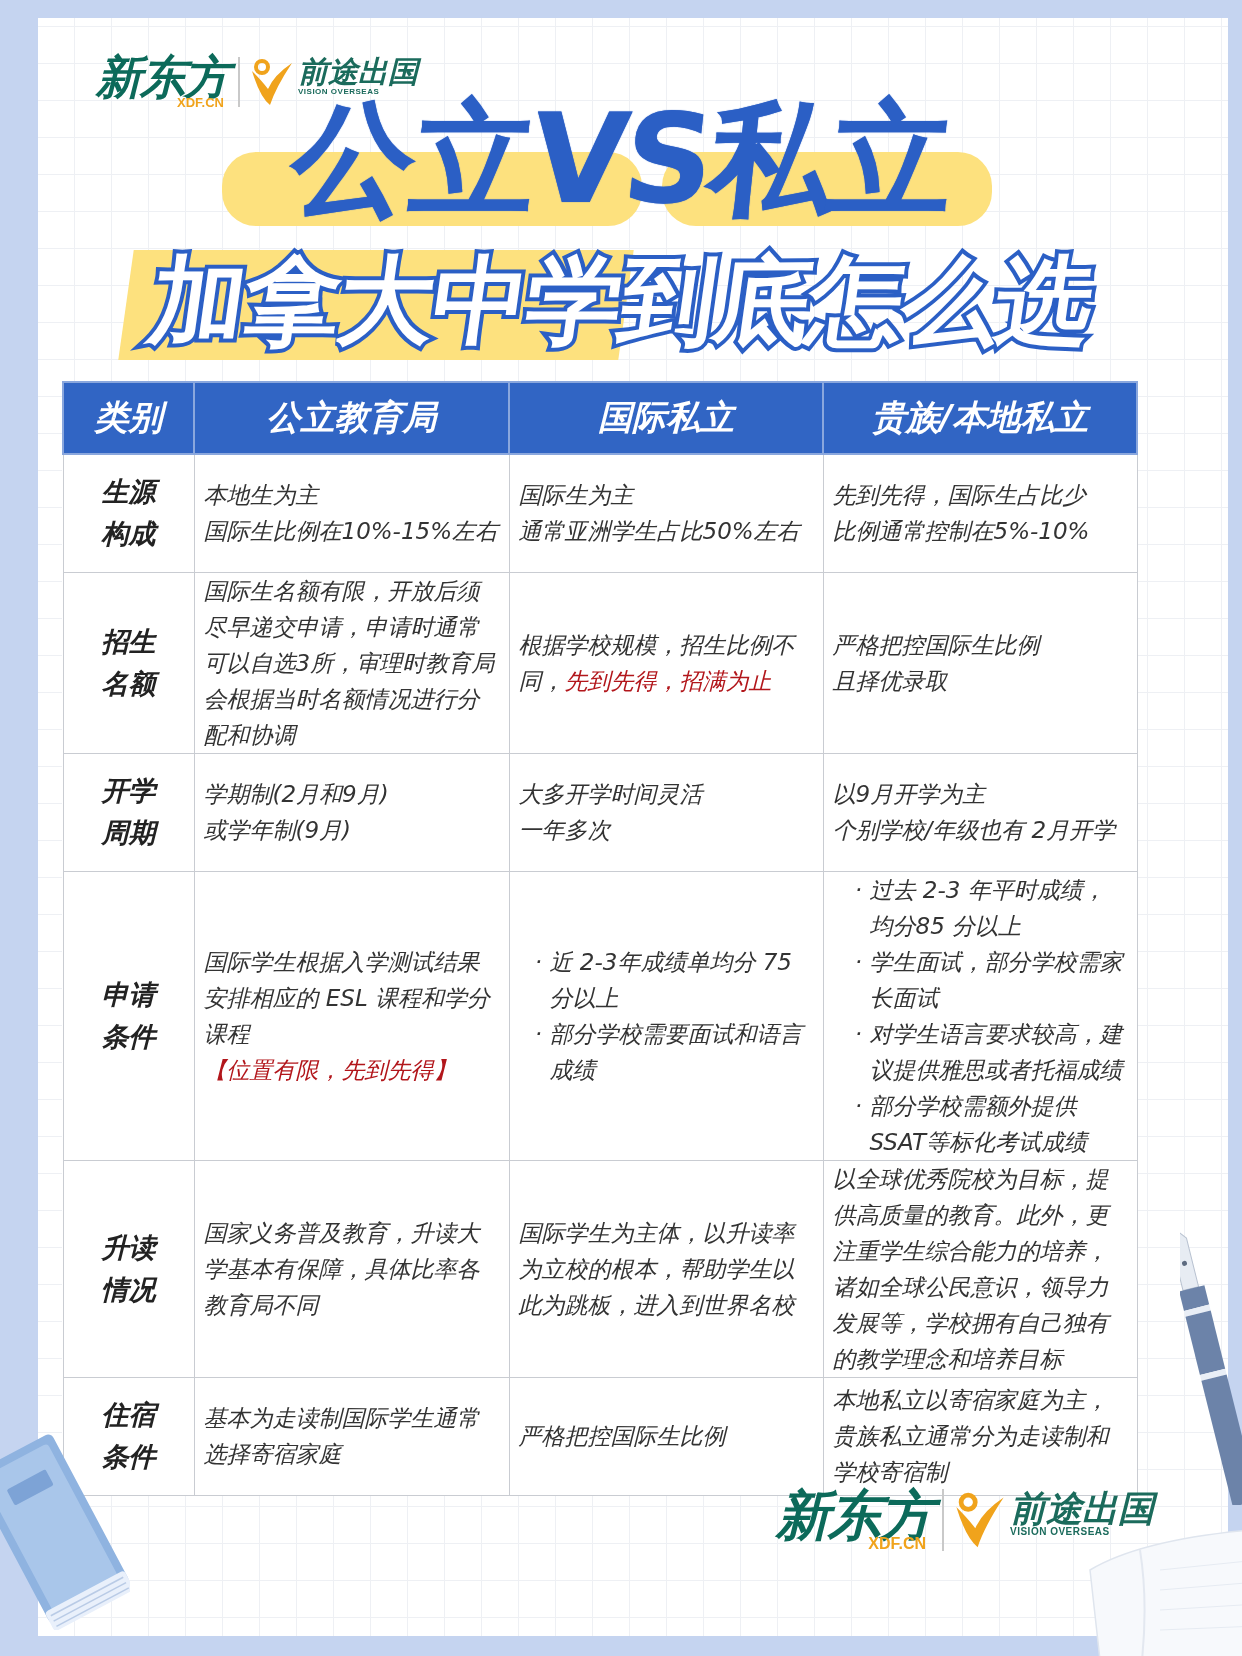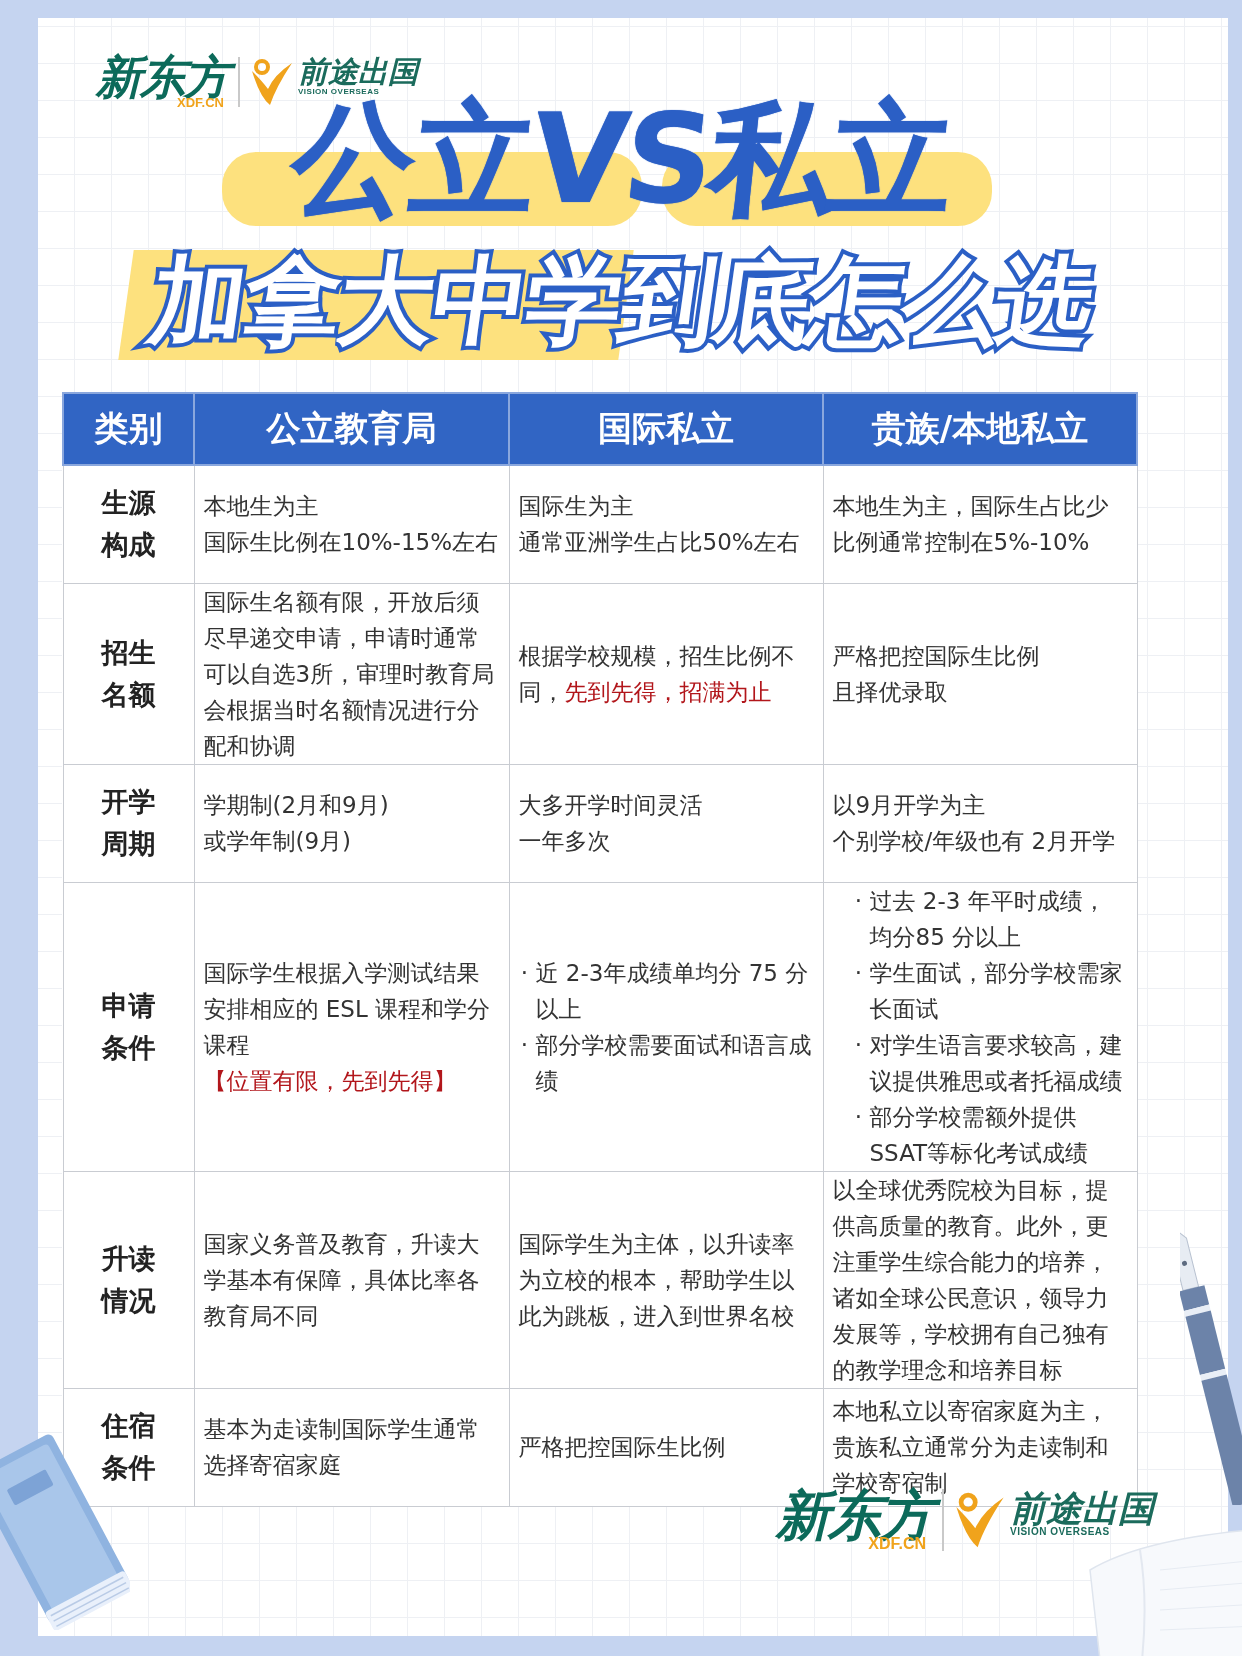--- a/index.html
+++ b/index.html
@@ -57,22 +57,22 @@
   .title2 {
     position: absolute; left: 0; width: 1242px; top: 246px; text-align: center;
     font-family: "DejaVu Sans", sans-serif; font-weight: 900; font-size: 96px;
     color: #ffffff; letter-spacing: -2px; line-height: 110px;
     transform: skewX(-8deg);
     -webkit-text-stroke: 8px #2b5fc5; paint-order: stroke fill;
   }
 
   
   table.cmp {
-    position: absolute; left: 62px; top: 392px; width: 1074px;
-    border-collapse: collapse; table-layout: fixed; background: #fff;
+    position: absolute; left: 62px; top: 381px; width: 1074px;
+    border-collapse: collapse; table-layout: fixed; background: #fff; font-style: italic;
   }
   table.cmp th {
     background: #3165c4; color: #fff; height: 72px;
     font-family: "DejaVu Sans", sans-serif; font-weight: 900; font-size: 34px;
     border: 2px solid #8aa7dd; text-align: center; vertical-align: middle;
   }
   table.cmp td {
     border: 1.5px solid #c9ccd2; vertical-align: middle;
     font-size: 23px; line-height: 36px; color: #333;
     padding: 0 8px 0 9px;
@@ -146,21 +146,21 @@
       </td>
       <td>
         <span class="bl">本地生为主</span>
         <span class="bl">国际生比例在10%-15%左右</span>
       </td>
       <td>
         <span class="bl">国际生为主</span>
         <span class="bl">通常亚洲学生占比50%左右</span>
       </td>
       <td>
-        <span class="bl">本地生为主，国际生占比少</span>
+        <span class="bl">先到先得，国际生占比少</span>
         <span class="bl">比例通常控制在5%-10%</span>
       </td>
     </tr>
 
     <tr style="height:180px">
       <td class="cat">
         <span class="bl">招生</span>
         <span class="bl">名额</span>
       </td>
       <td>国际生名额有限，开放后须尽早递交申请，申请时通常可以自选3所，审理时教育局会根据当时名额情况进行分配和协调</td>
@@ -192,21 +192,21 @@
 
     <tr style="height:284px">
       <td class="cat">
         <span class="bl">申请</span>
         <span class="bl">条件</span>
       </td>
       <td>
         <span class="bl">国际学生根据入学测试结果安排相应的 ESL 课程和学分课程</span>
         <span class="bl red">【位置有限，先到先得】</span>
       </td>
-      <td style="padding-left:4px">
+      <td style="padding-left:18px">
         <span class="bullet">近 2-3年成绩单均分 75 分以上</span>
         <span class="bullet">部分学校需要面试和语言成绩</span>
       </td>
       <td style="padding-left:24px">
         <span class="bullet">过去 2-3 年平时成绩，均分85 分以上</span>
         <span class="bullet">学生面试，部分学校需家长面试</span>
         <span class="bullet">对学生语言要求较高，建议提供雅思或者托福成绩</span>
         <span class="bullet">部分学校需额外提供SSAT等标化考试成绩</span>
       </td>
     </tr>

